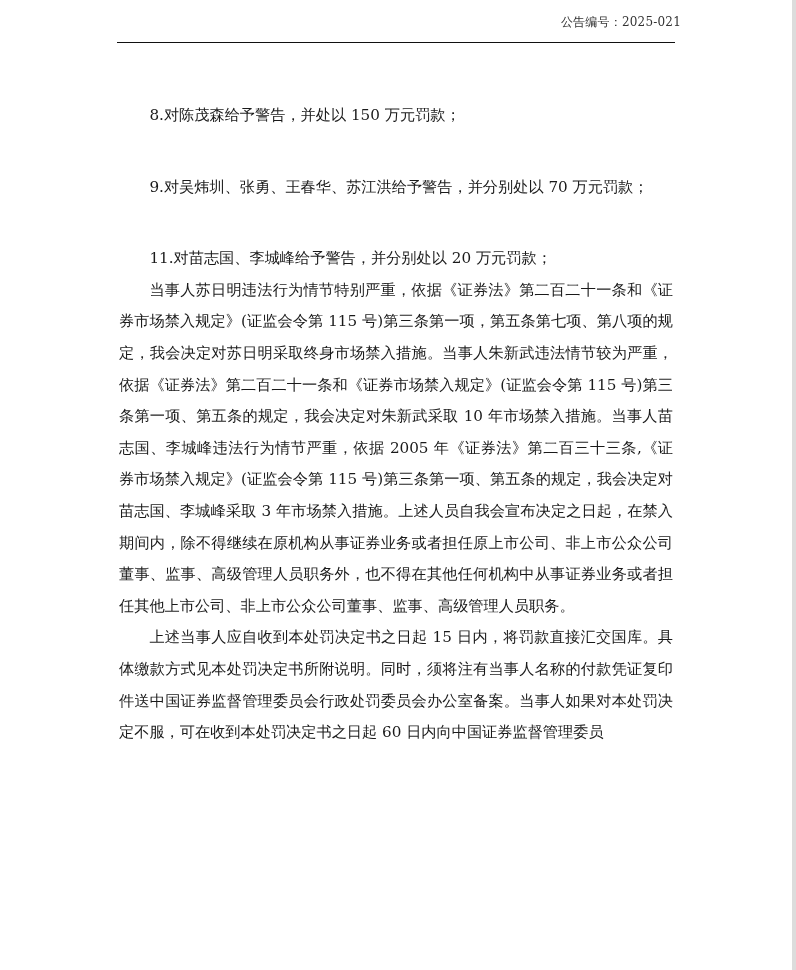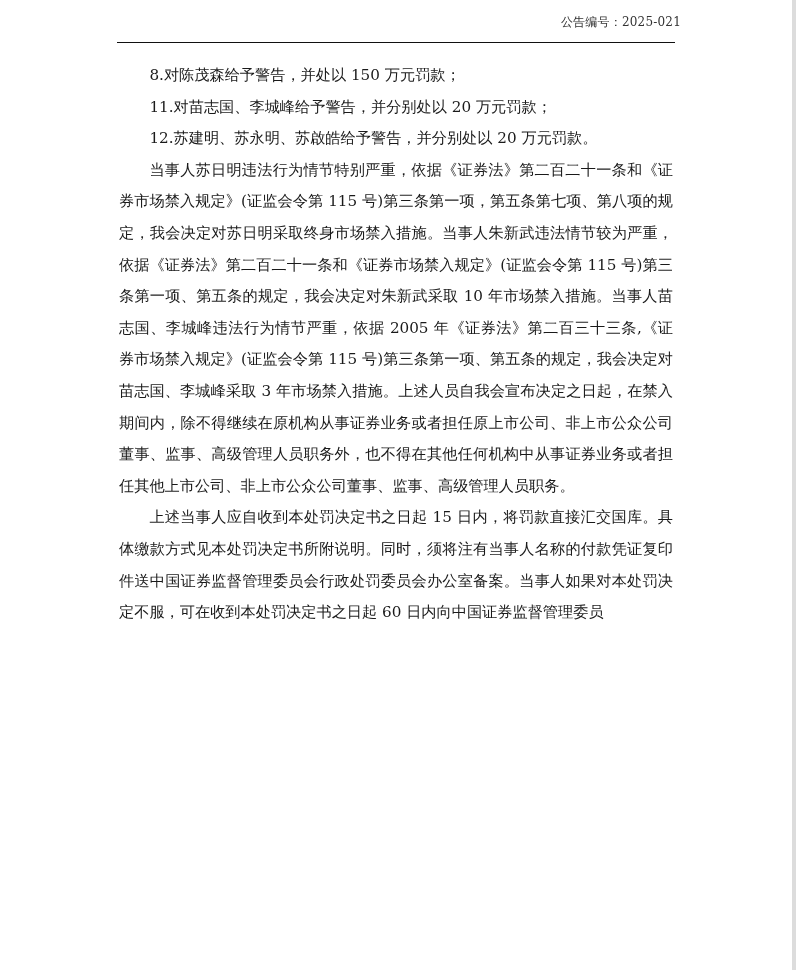--- a/index.html
+++ b/index.html
@@ -3,29 +3,29 @@
 <meta charset="utf-8">
 <style>
   html, body { margin:0; padding:0; }
   body { width:796px; height:970px; background:#ffffff; overflow:hidden; position:relative;
          font-family:"DejaVu Serif","Liberation Serif",serif; color:#1a1a1a; }
   .right-edge { position:absolute; top:0; right:0; width:4px; height:970px; background:#dcdcdc; }
   .header-code { position:absolute; top:14px; right:115px; font-size:12px; color:#333; letter-spacing:0.2px; }
   .header-rule { position:absolute; top:42px; left:117px; width:558px; height:0; border-top:1.3px solid #111; }
   .body { position:absolute; top:60px; left:119px; width:554px; font-size:15.2px; line-height:31.6px; text-align:justify; }
   .body p { margin:0; text-indent:2em; }
-  .body p.item { text-indent:2em; }
+  .body p.item { text-indent:2em;margin-top:40px; }
 </style>
 </head>
 <body>
 
 <div class="right-edge"></div>
 
 <div class="header-code">公告编号：2025-021</div>
 <div class="header-rule"></div>
 
 <div class="body">
   <p class="item">8.对陈茂森给予警告，并处以 150 万元罚款；</p>
+  <p class="item">9.对吴炜圳、张勇、王春华、苏江洪给予警告，并分别处以 70 万元罚款；</p>
   <p class="item">11.对苗志国、李城峰给予警告，并分别处以 20 万元罚款；</p>
-  <p class="item">12.苏建明、苏永明、苏啟皓给予警告，并分别处以 20 万元罚款。</p>
   <p>当事人苏日明违法行为情节特别严重，依据《证券法》第二百二十一条和《证券市场禁入规定》(证监会令第 115 号)第三条第一项，第五条第七项、第八项的规定，我会决定对苏日明采取终身市场禁入措施。当事人朱新武违法情节较为严重，依据《证券法》第二百二十一条和《证券市场禁入规定》(证监会令第 115 号)第三条第一项、第五条的规定，我会决定对朱新武采取 10 年市场禁入措施。当事人苗志国、李城峰违法行为情节严重，依据 2005 年《证券法》第二百三十三条,《证券市场禁入规定》(证监会令第 115 号)第三条第一项、第五条的规定，我会决定对苗志国、李城峰采取 3 年市场禁入措施。上述人员自我会宣布决定之日起，在禁入期间内，除不得继续在原机构从事证券业务或者担任原上市公司、非上市公众公司董事、监事、高级管理人员职务外，也不得在其他任何机构中从事证券业务或者担任其他上市公司、非上市公众公司董事、监事、高级管理人员职务。</p>
   <p>上述当事人应自收到本处罚决定书之日起 15 日内，将罚款直接汇交国库。具体缴款方式见本处罚决定书所附说明。同时，须将注有当事人名称的付款凭证复印件送中国证券监督管理委员会行政处罚委员会办公室备案。当事人如果对本处罚决定不服，可在收到本处罚决定书之日起 60 日内向中国证券监督管理委员</p>
 </div>
 
 </body></html>

